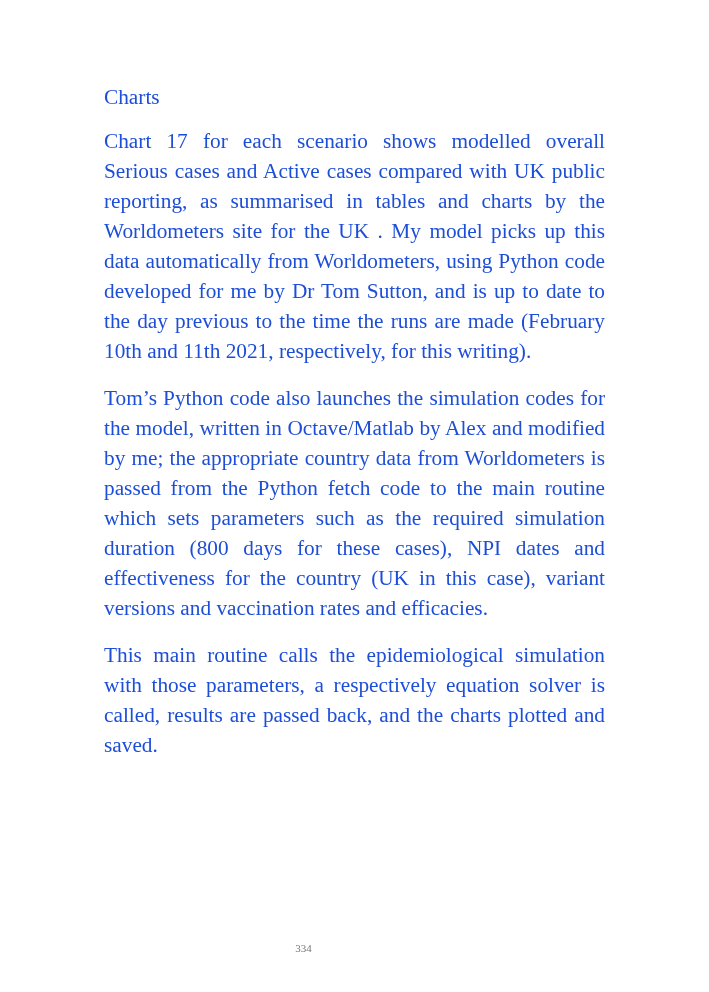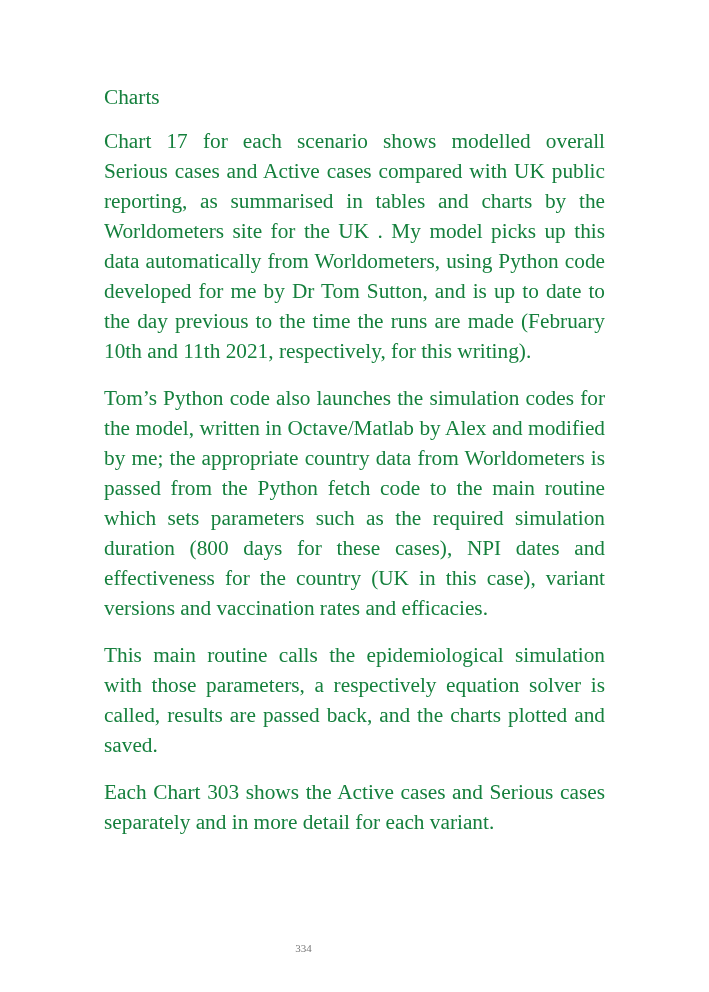--- a/index.html
+++ b/index.html
@@ -1,34 +1,33 @@
 <!DOCTYPE html>
 <html><head>
 <meta charset="utf-8">
 <style>
   html, body { margin: 0; padding: 0; background: #ffffff; }
   body { width: 709px; height: 992px; position: relative; overflow: hidden; }
   .page { position: absolute; left: 0; top: 0; width: 709px; height: 992px; background: #fff; }
   .content {
     position: absolute; left: 104px; top: 82px; width: 501px;
     font-family: "Liberation Serif", "DejaVu Serif", serif;
-    font-size: 21.3px; line-height: 30px; color: #15803d;
+    font-size: 21.3px; line-height: 30px; color: #1d4ed8;
   }
   .heading { margin: 0 0 14px 0; font-weight: normal; font-size: 21.3px; line-height: 30px; }
   p { margin: 8px 0 17px 0; text-align: justify; }
   .pagenum {
     position: absolute; top: 942px; left: 0; width: 607px; text-align: center;
     font-family: "Liberation Serif", "DejaVu Serif", serif; font-size: 11px; color: #777;
   }
 </style>
 </head>
 <body>
 
 <div class="page">
   <div class="content">
     <div class="heading">Charts</div>
     <p>Chart 17 for each scenario shows modelled overall Serious cases and Active cases compared with UK public reporting, as summarised in tables and charts by the Worldometers site for the UK . My model picks up this data automatically from Worldometers, using Python code developed for me by Dr Tom Sutton, and is up to date to the day previous to the time the runs are made (February 10th and 11th 2021, respectively, for this writing).</p>
     <p>Tom’s Python code also launches the simulation codes for the model, written in Octave/Matlab by Alex and modified by me; the appropriate country data from Worldometers is passed from the Python fetch code to the main routine which sets parameters such as the required simulation duration (800 days for these cases), NPI dates and effectiveness for the country (UK in this case), variant versions and vaccination rates and efficacies.</p>
     <p>This main routine calls the epidemiological simulation with those parameters, a respectively equation solver is called, results are passed back, and the charts plotted and saved.</p>
-    <p>Each Chart 303 shows the Active cases and Serious cases separately and in more detail for each variant.</p>
   </div>
   <div class="pagenum">334</div>
 </div>
 
 </body></html>

